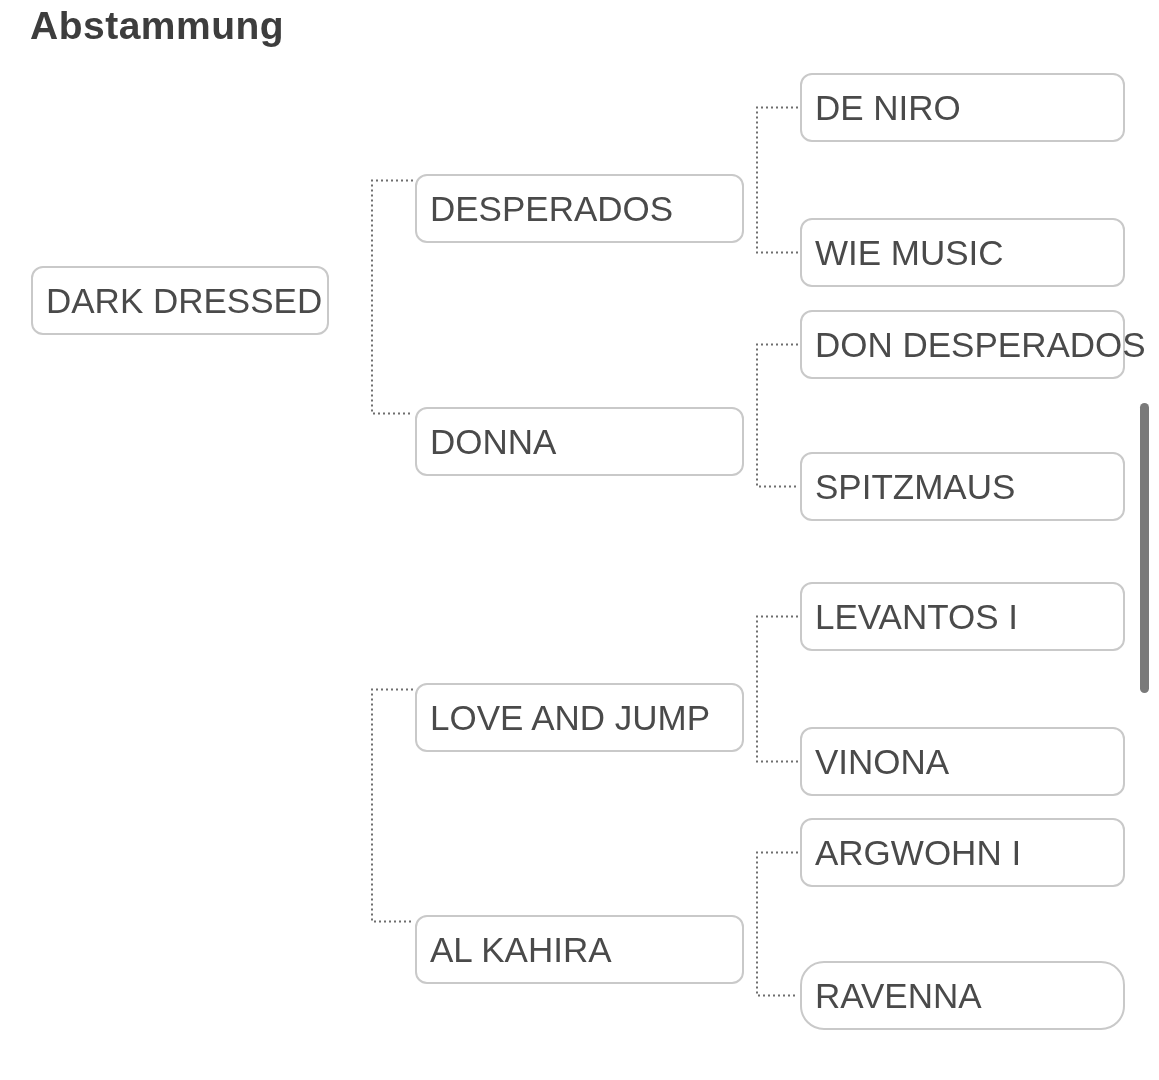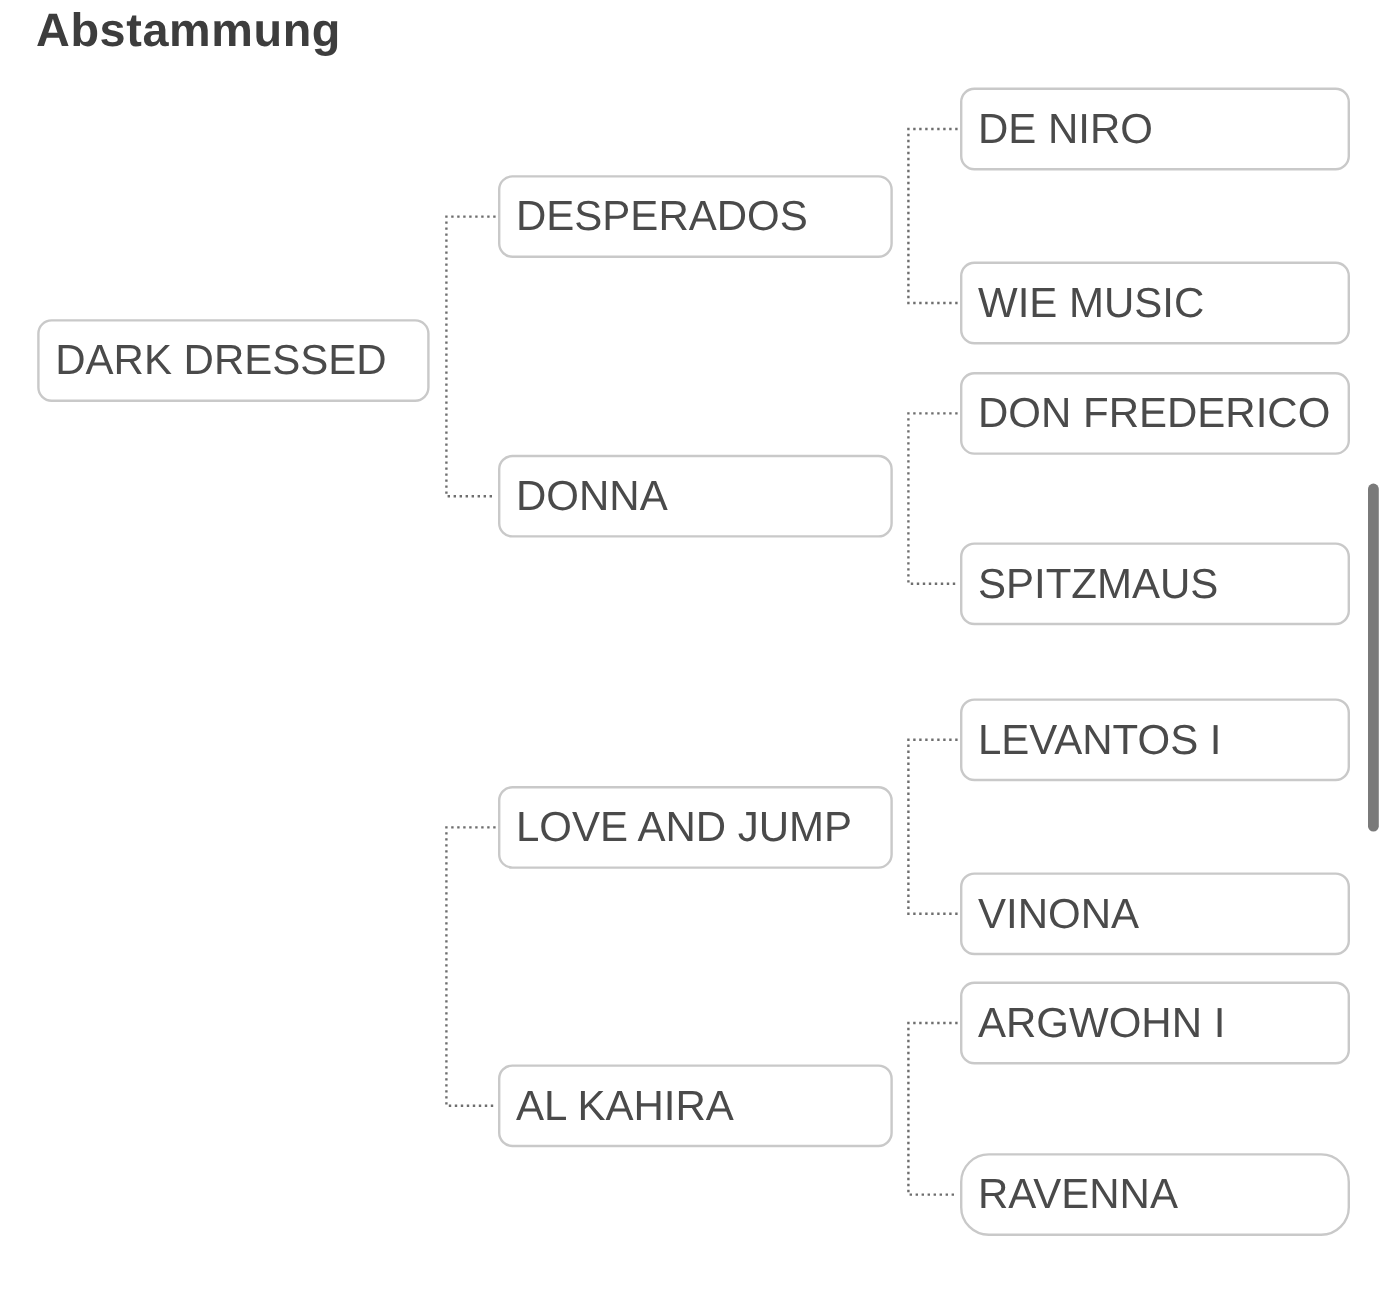--- a/index.html
+++ b/index.html
@@ -46,22 +46,22 @@
     border:2px solid var(--node-border);
     border-radius:12px;
     display:flex;
     align-items:center;
     padding-left:13px;
     font-size:35px;
     color:var(--node-text);
     white-space:nowrap;
     cursor:pointer;
   }
-  .g1{left:31px;width:327px;}
-  .g2{left:415px;width:329px;}
+  .g1{left:31px;width:298px;}
+  .g2{left:415px;width:329px;margin-top:28px;}
   .g3{left:800px;width:325px;}
   .n-dark-dressed{top:266px;}
   .n-ludmilla{top:774px;}
   .n-desperados{top:146px;}
   .n-donna{top:379px;}
   .n-love-and-jump{top:655px;}
   .n-al-kahira{top:887px;}
   .n-de-niro{top:73px;}
   .n-wie-music{top:218px;}
   .n-don-frederico{top:310px;}
@@ -96,21 +96,21 @@
 
   <div class="node g1 n-dark-dressed">DARK DRESSED</div>
 
   <div class="node g2 n-desperados">DESPERADOS</div>
   <div class="node g2 n-donna">DONNA</div>
   <div class="node g2 n-love-and-jump">LOVE AND JUMP</div>
   <div class="node g2 n-al-kahira">AL KAHIRA</div>
 
   <div class="node g3 n-de-niro">DE NIRO</div>
   <div class="node g3 n-wie-music">WIE MUSIC</div>
-  <div class="node g3 n-don-frederico">DON FREDERICO</div>
+  <div class="node g3 n-don-frederico">DON DESPERADOS</div>
   <div class="node g3 n-spitzmaus">SPITZMAUS</div>
   <div class="node g3 n-levantos-i">LEVANTOS I</div>
   <div class="node g3 n-vinona">VINONA</div>
   <div class="node g3 n-argwohn-i">ARGWOHN I</div>
   <div class="node g3 n-ravenna">RAVENNA</div>
 
   <div class="scrollbar-thumb"></div>
 
 </div>
 

